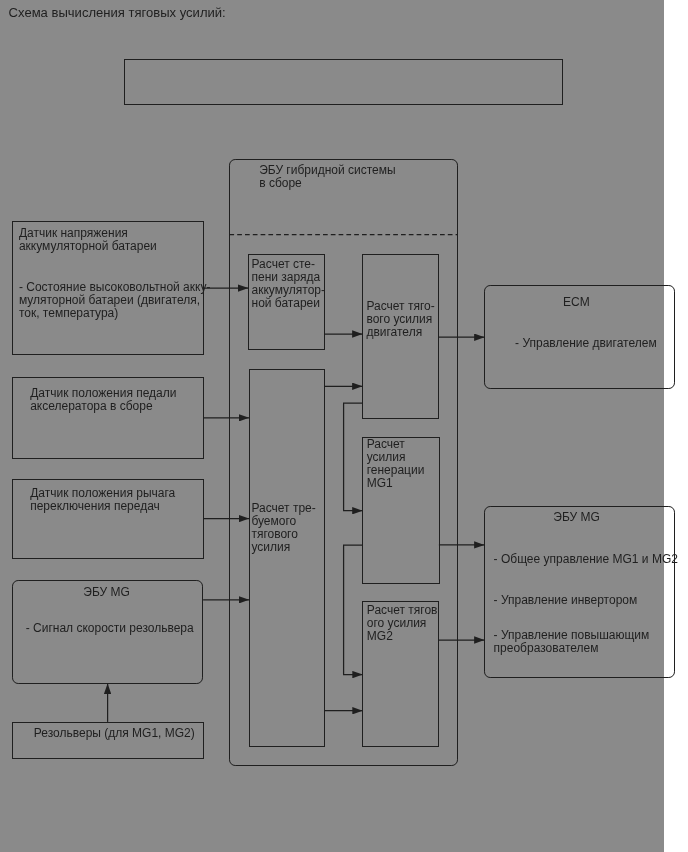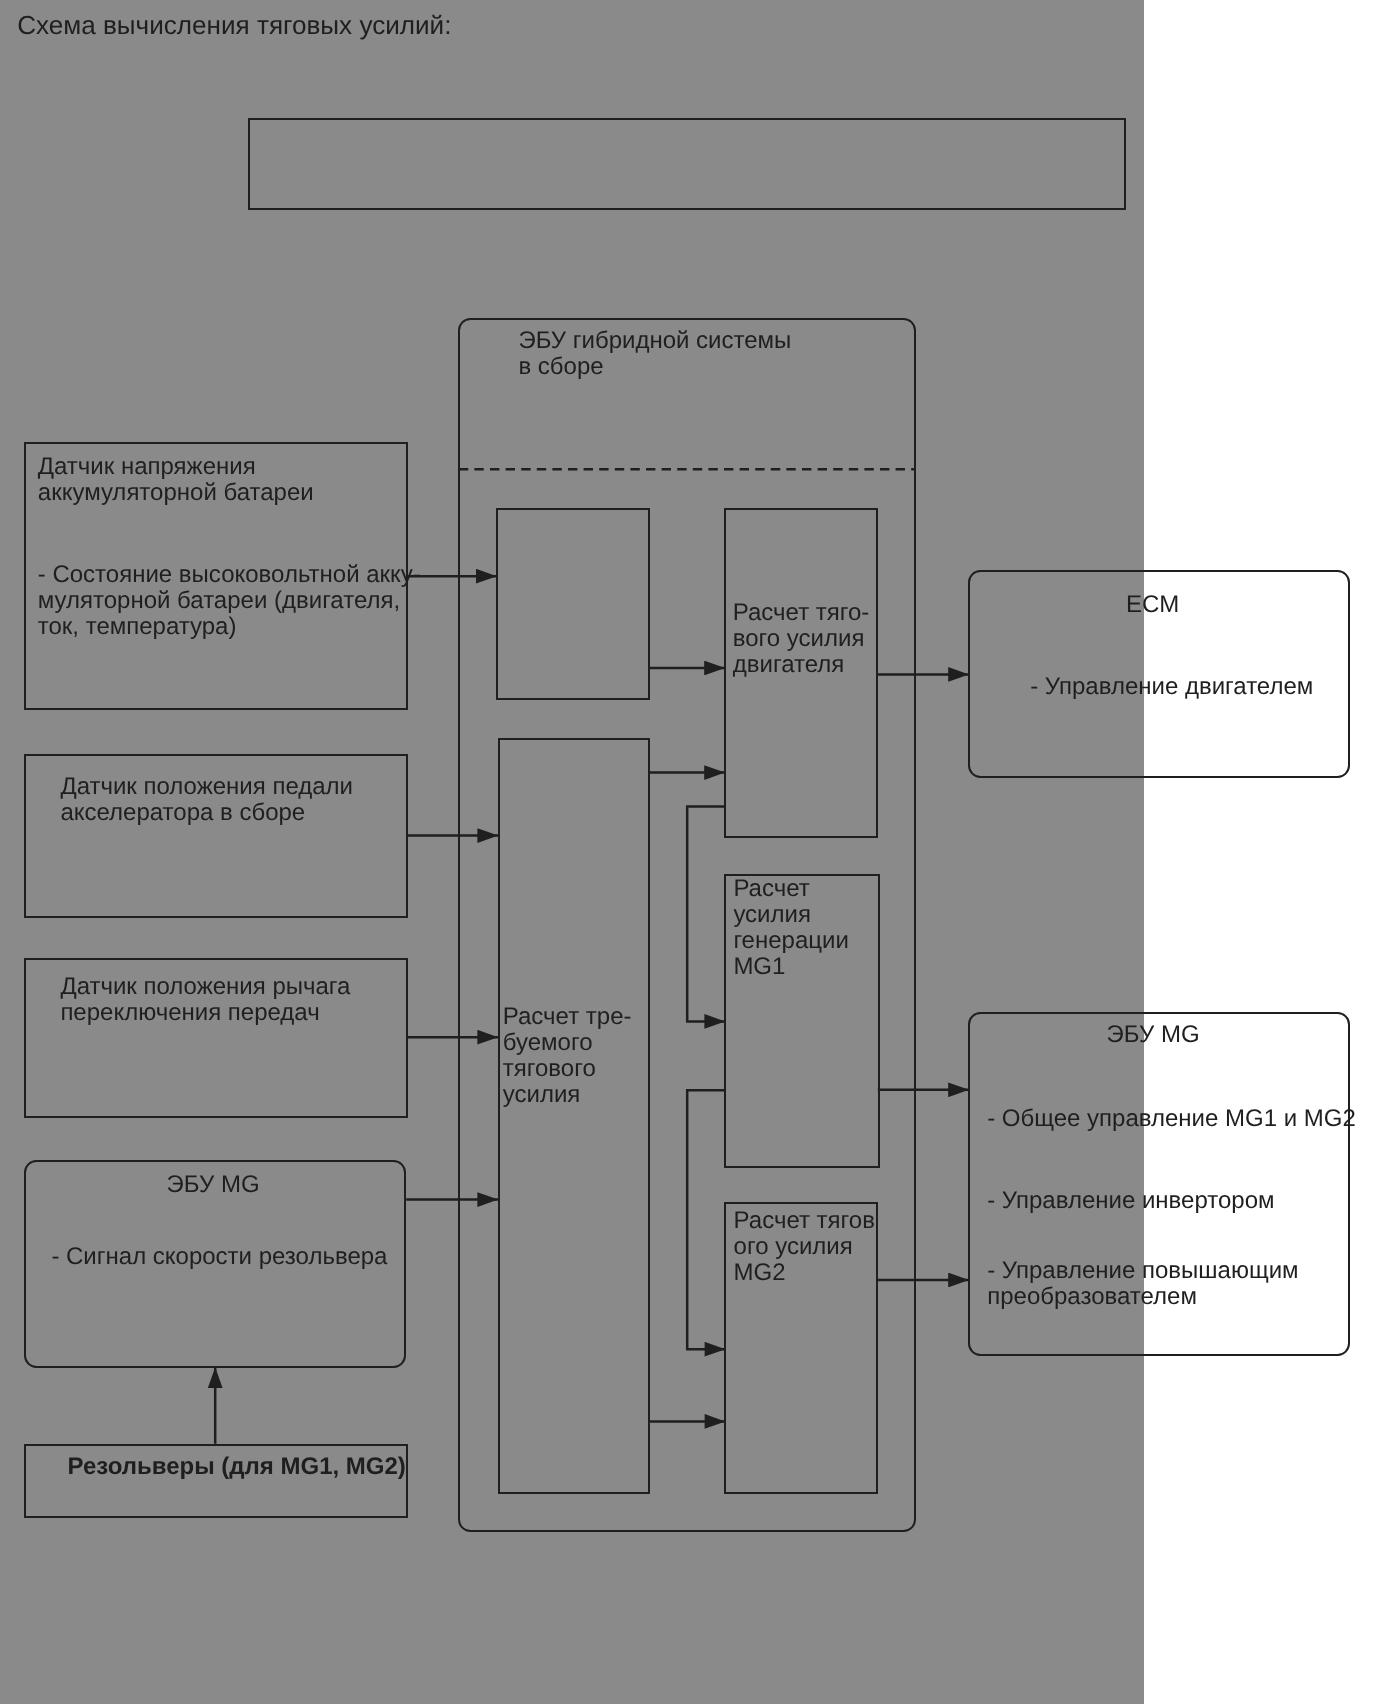--- a/index.html
+++ b/index.html
@@ -1,19 +1,19 @@
 <!DOCTYPE html>
 <html><head>
 <meta charset="utf-8">
 <title>Diagram</title>
 <style>
   html,body{margin:0;padding:0;background:#ffffff;}
   body{width:688px;height:852px;position:relative;overflow:hidden;
        font-family:"Liberation Sans",sans-serif;color:#1f1f1f;}
-  #stage{position:absolute;left:0;top:0;width:572px;height:852px;background:#0ea5e9;filter:grayscale(1);}
+  #stage{position:absolute;left:0;top:0;width:664px;height:852px;background:#0ea5e9;filter:grayscale(1);}
   .txt{position:absolute;white-space:pre;font-size:12px;line-height:13px;color:#1f1f1f;}
   .t-title{font-size:13.05px;line-height:15px;}
   .t-formula{font-size:11.15px;line-height:13px;}
   .box{position:absolute;box-sizing:border-box;border:1.25px solid #1f1f1f;background:transparent;}
   .r7{border-radius:6.2px;}
   .r9{border-radius:6.2px;}
   #wires{position:absolute;left:0;top:0;width:688px;height:852px;pointer-events:none;overflow:visible;}
 </style>
 </head>
 <body>
@@ -32,26 +32,27 @@
   <div class="txt" style="left:30.2px;top:387.4px;"><span>Датчик положения педали</span><br><span>акселератора в сборе</span></div>
 
   <div class="box" style="left:11.7px;top:478.7px;width:191.9px;height:80px;"></div>
   <div class="txt" style="left:30.2px;top:487.3px;"><span>Датчик положения рычага</span><br><span>переключения передач</span></div>
 
   <div class="box r7" style="left:11.7px;top:579.6px;width:191.8px;height:104.2px;"></div>
   <div class="txt" style="left:83.3px;top:586px;">ЭБУ MG</div>
   <div class="txt" style="left:25.7px;top:622.4px;">- Сигнал скорости резольвера</div>
 
   <div class="box" style="left:11.7px;top:721.7px;width:191.9px;height:37.5px;"></div>
-  <div class="txt" style="left:33.8px;top:727.4px;font-weight:bold;">Резольверы (для MG1, MG2)</div>
+  <div class="txt" style="left:33.8px;top:727.4px;">Резольверы (для MG1, MG2)</div>
 
   <div class="box r9" style="left:228.8px;top:159px;width:229.7px;height:607.1px;"></div>
   <div class="txt" style="left:259.2px;top:164.3px;"><span>ЭБУ гибридной системы</span><br><span>в сборе</span></div>
 
   <div class="box" style="left:247.8px;top:254.2px;width:76.9px;height:96.3px;"></div>
+  <div class="txt" style="left:251.5px;top:257.5px;"><span>Расчет сте-</span><br><span>пени заряда</span><br><span>аккумулятор-</span><br><span>ной батареи</span></div>
 
   <div class="box" style="left:361.9px;top:254.1px;width:77.4px;height:165px;"></div>
   <div class="txt" style="left:366.4px;top:256.7px;margin-top:43px;"><span>Расчет тяго-</span><br><span>вого усилия</span><br><span>двигателя</span></div>
 
   <div class="box" style="left:248.5px;top:368.7px;width:76.4px;height:378.1px;"></div>
   <div class="txt" style="left:251.4px;top:502.4px;"><span>Расчет тре-</span><br><span>буемого</span><br><span>тягового</span><br><span>усилия</span></div>
 
   <div class="box" style="left:362px;top:437px;width:77.5px;height:146.8px;"></div>
   <div class="txt" style="left:366.7px;top:437.8px;"><span>Расчет</span><br><span>усилия</span><br><span>генерации</span><br><span>MG1</span></div>
 

